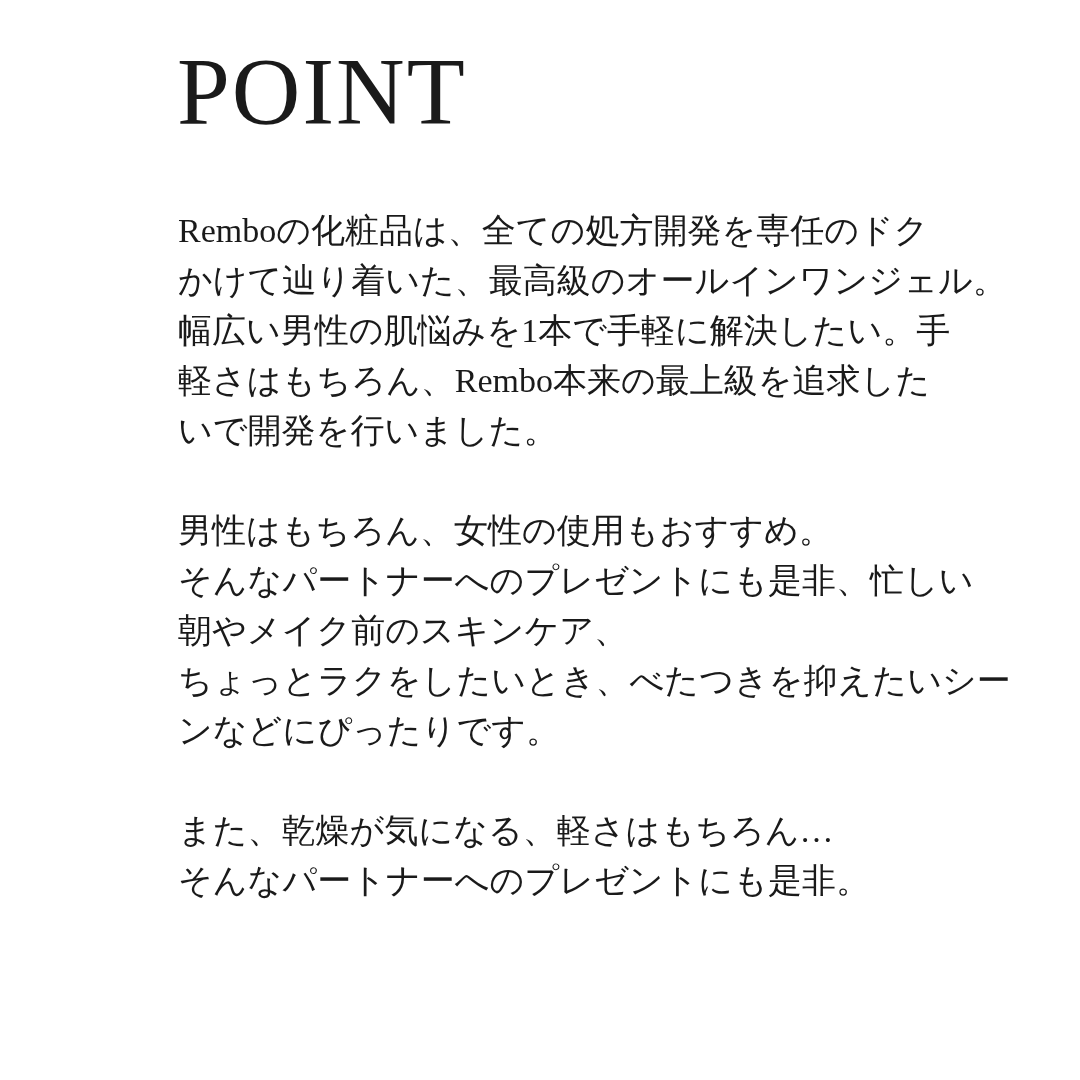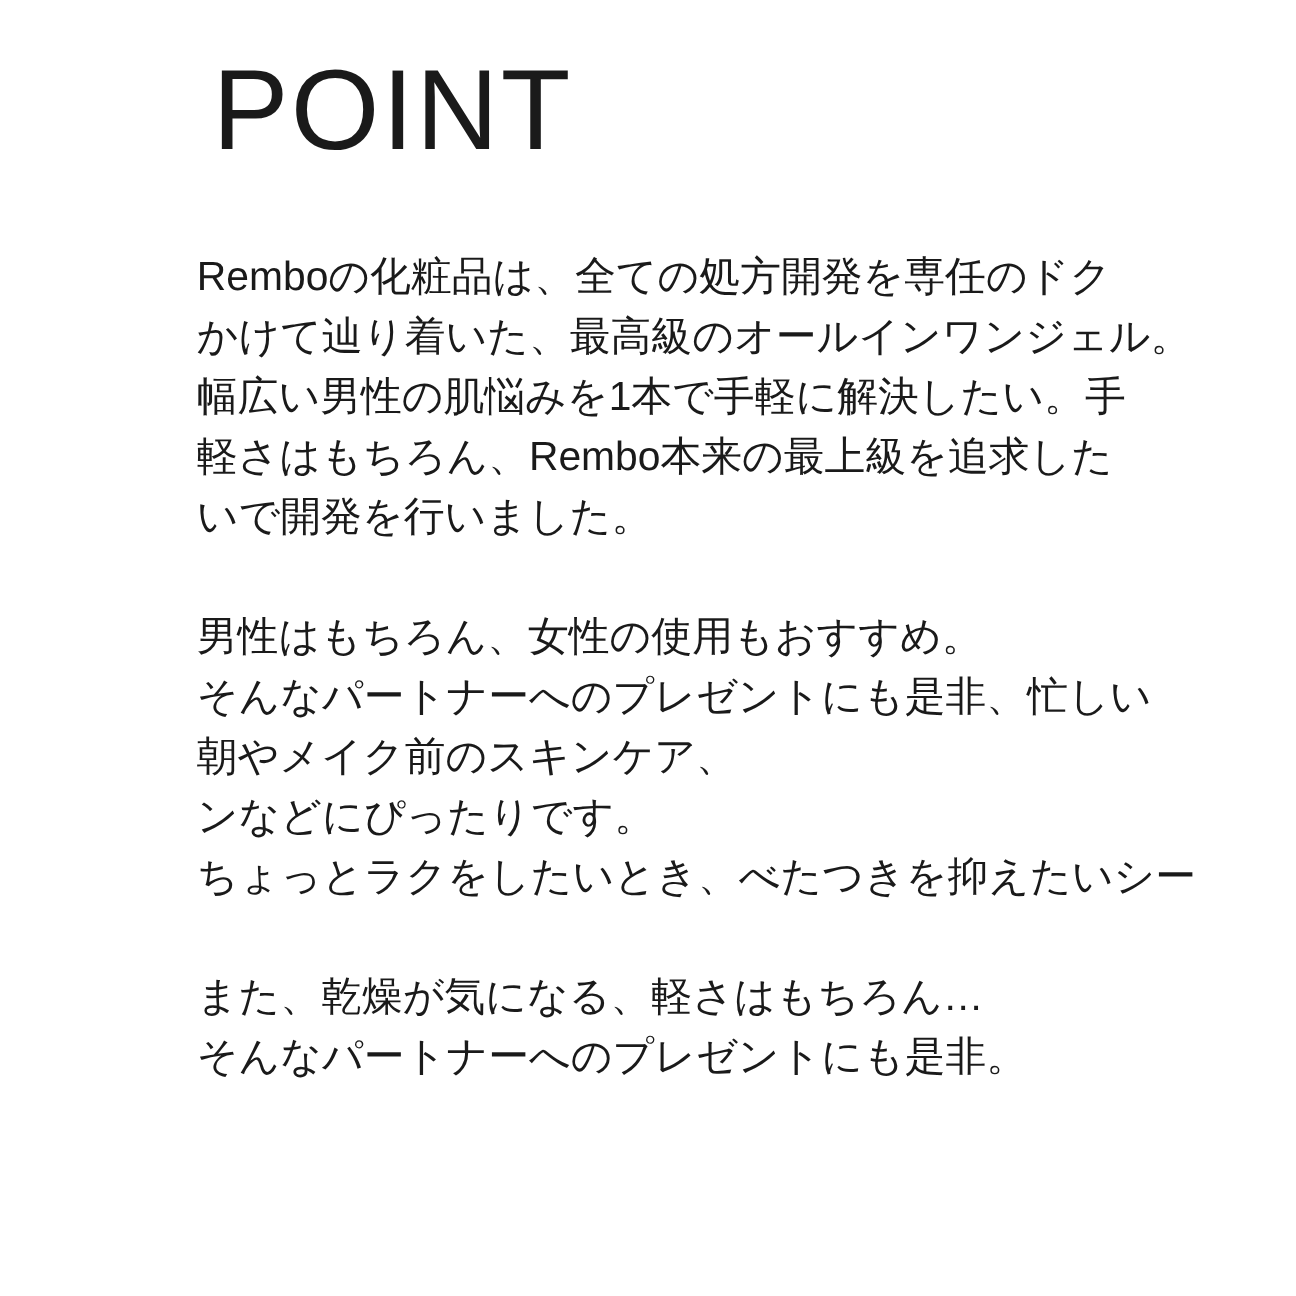--- a/index.html
+++ b/index.html
@@ -12,36 +12,36 @@
     height: 1080px;
     background: var(--bg);
     overflow: hidden;
   }
   .page {
     position: relative;
     width: 1080px;
     height: 1080px;
     background: var(--bg);
     color: var(--ink);
-    font-family: Liberation Sans, sans-serif;
+    font-family: Liberation Serif, serif;
   }
   .heading {
     position: absolute;
     left: 177px;
     top: 45px;
     font-size: 95px;
     font-weight: 400;
     line-height: 1;
     letter-spacing: 2px;
     color: var(--ink);
     white-space: nowrap;
   }
   .body-text {
     position: absolute;
-    left: 164px;
+    left: 178px;
     top: 206px;
     width: 760px;
     font-size: 34px;
     line-height: 50px;
     color: var(--ink);
   }
   .para { margin-bottom: 50px; }
   .para:last-child { margin-bottom: 0; }
   .line { white-space: nowrap; }
 </style>
@@ -59,22 +59,22 @@
       <div class="line">かけて辿り着いた、最高級のオールインワンジェル。</div>
       <div class="line">幅広い男性の肌悩みを1本で手軽に解決したい。手</div>
       <div class="line">軽さはもちろん、Rembo本来の最上級を追求した</div>
       <div class="line">いで開発を行いました。</div>
     </div>
 
     <div class="para">
       <div class="line">男性はもちろん、女性の使用もおすすめ。</div>
       <div class="line">そんなパートナーへのプレゼントにも是非、忙しい</div>
       <div class="line">朝やメイク前のスキンケア、</div>
+      <div class="line">ちょっとラクをしたいとき、べたつきを抑えたいシー</div>
       <div class="line">ンなどにぴったりです。</div>
-      <div class="line">ちょっとラクをしたいとき、べたつきを抑えたいシー</div>
     </div>
 
     <div class="para">
       <div class="line">また、乾燥が気になる、軽さはもちろん…</div>
       <div class="line">そんなパートナーへのプレゼントにも是非。</div>
     </div>
 
   </div>
 </div>
 

